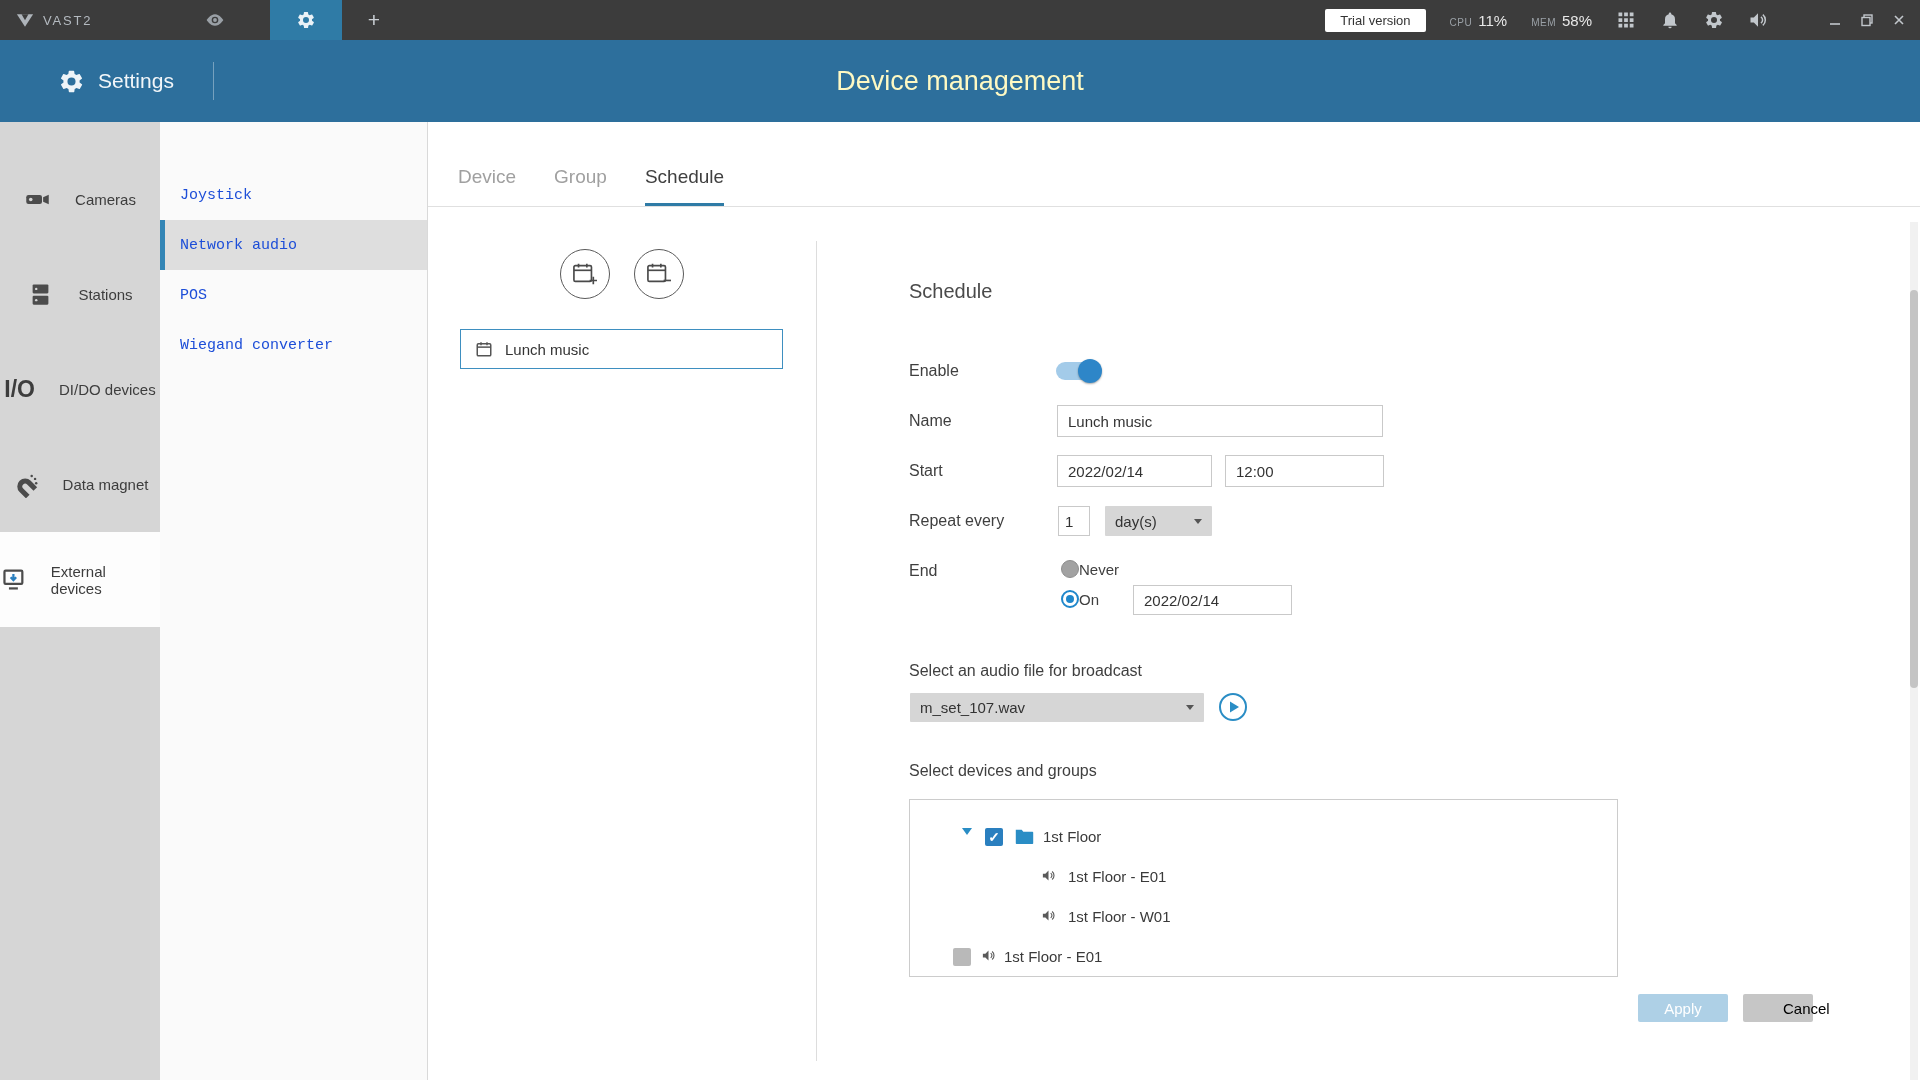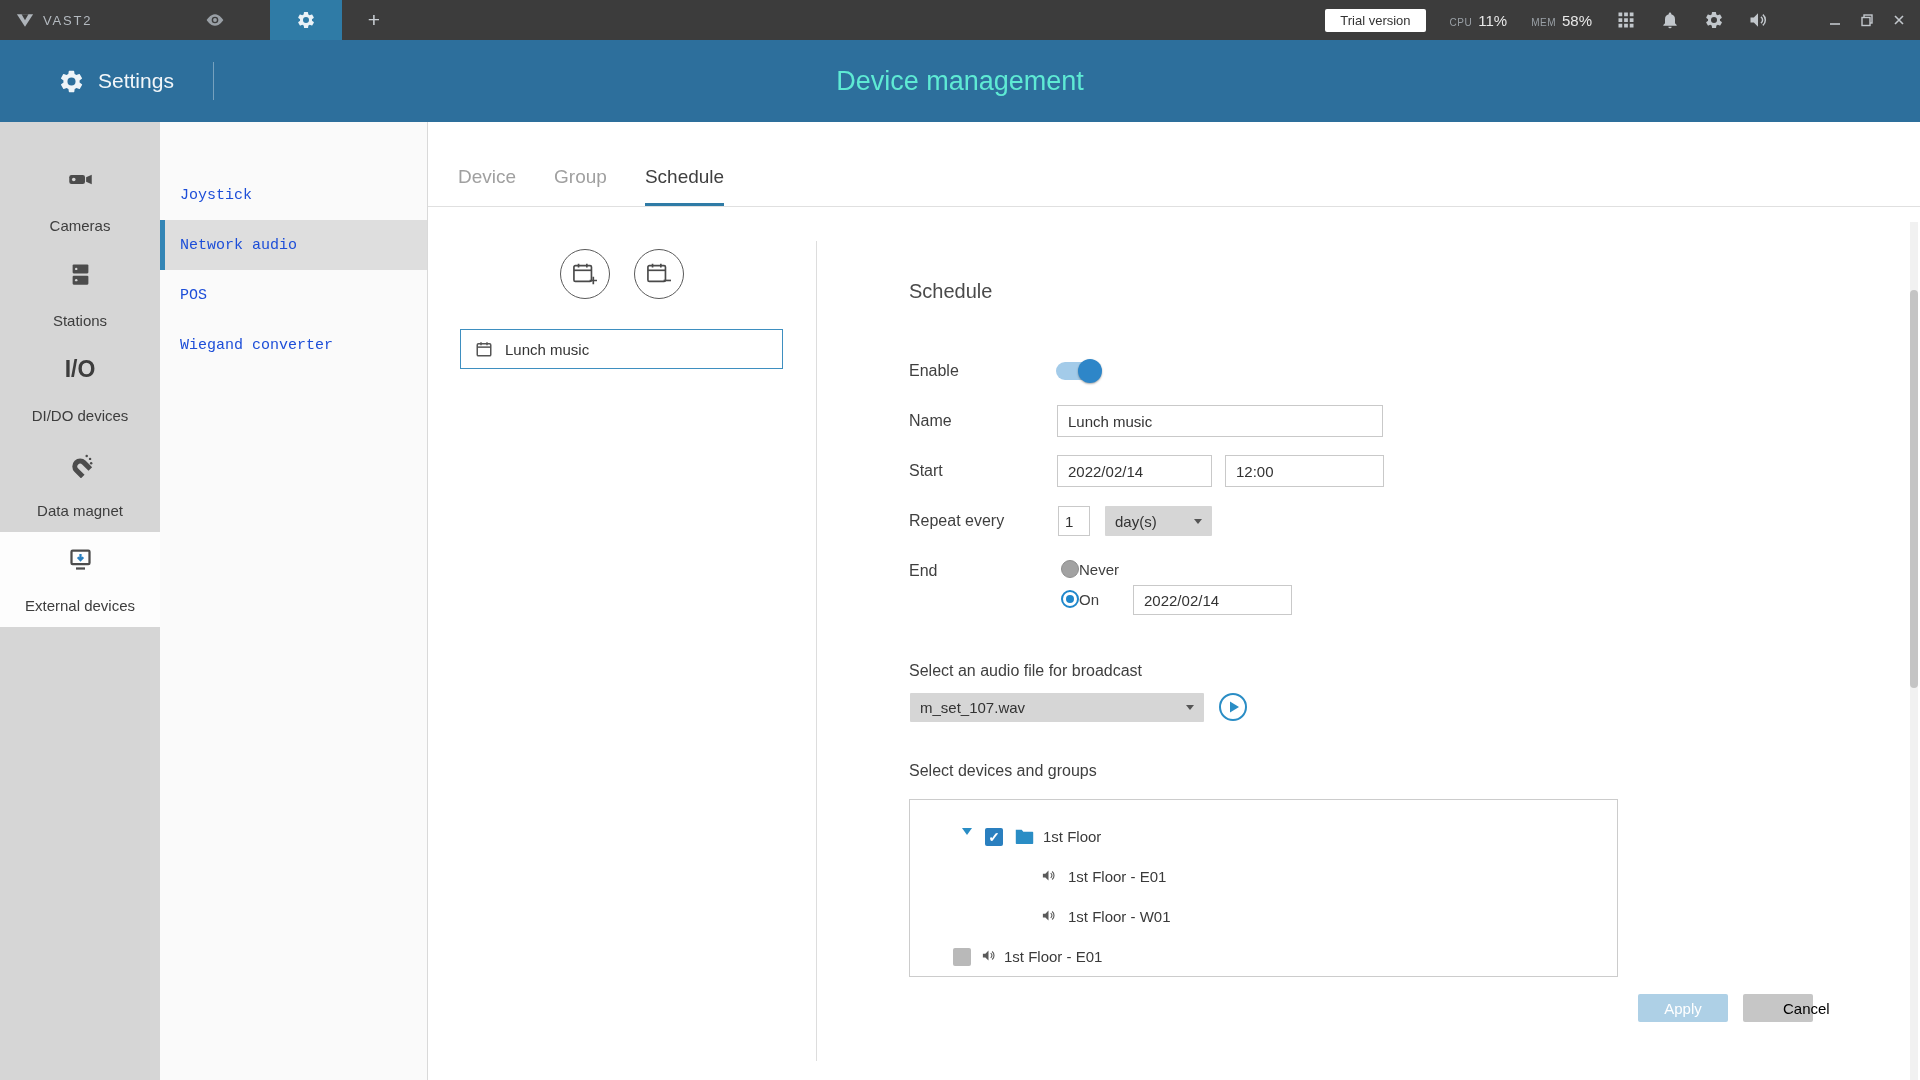--- a/index.html
+++ b/index.html
@@ -28,28 +28,28 @@
   .winctl { display:flex; align-items:center; gap:18px; margin-left:36px; }
   .winctl .tb-icon { width:14px; height:14px; }
 
   
   .header { position:relative; height:82px; background:#2d6f9c; }
   .header-left { position:absolute; left:58px; top:0; height:82px; display:flex; align-items:center; gap:13px; }
   .header-left svg { width:27px; height:27px; color:#eef4f8; }
   .settings-label { font-size:21px; color:#f2f6f9; font-weight:400; }
   .header-divider { width:1px; height:38px; background:rgba(255,255,255,.35); margin-left:26px; }
   .page-title { position:absolute; left:0; right:0; top:0; height:82px; line-height:82px;
-    text-align:center; font-size:27px; color:#5eead4; font-weight:400; }
+    text-align:center; font-size:27px; color:#fef9c3; font-weight:400; }
 
   
   .body { display:flex; height:958px; }
 
   
   .rail { width:160px; background:#d6d6d6; padding-top:30px; flex:none; }
-  .rail-item { height:95px; display:flex; flex-direction:column; align-items:center;
+  .rail-item { height:95px; display:flex; flex-direction:row; align-items:center;
     justify-content:center; gap:24px; color:#4c4c4c; cursor:default; }
   .rail-item.selected { background:#fdfdfd; }
   .rail-item svg { width:27px; height:27px; }
   .rail-item .io-text { font-size:23px; font-weight:bold; color:#3d3d3d; height:27px; line-height:27px; }
   .rail-label { font-size:15px; color:#3d3d3d; }
 
   
   .subsidebar { width:268px; background:#fafafa; border-right:1px solid #d9d9d9; padding-top:48px; flex:none; }
   .sub-item { height:50px; display:flex; align-items:center; padding-left:20px;
     font-size:15px; color:#1d4ed8;font-family:Liberation Mono, monospace; }

